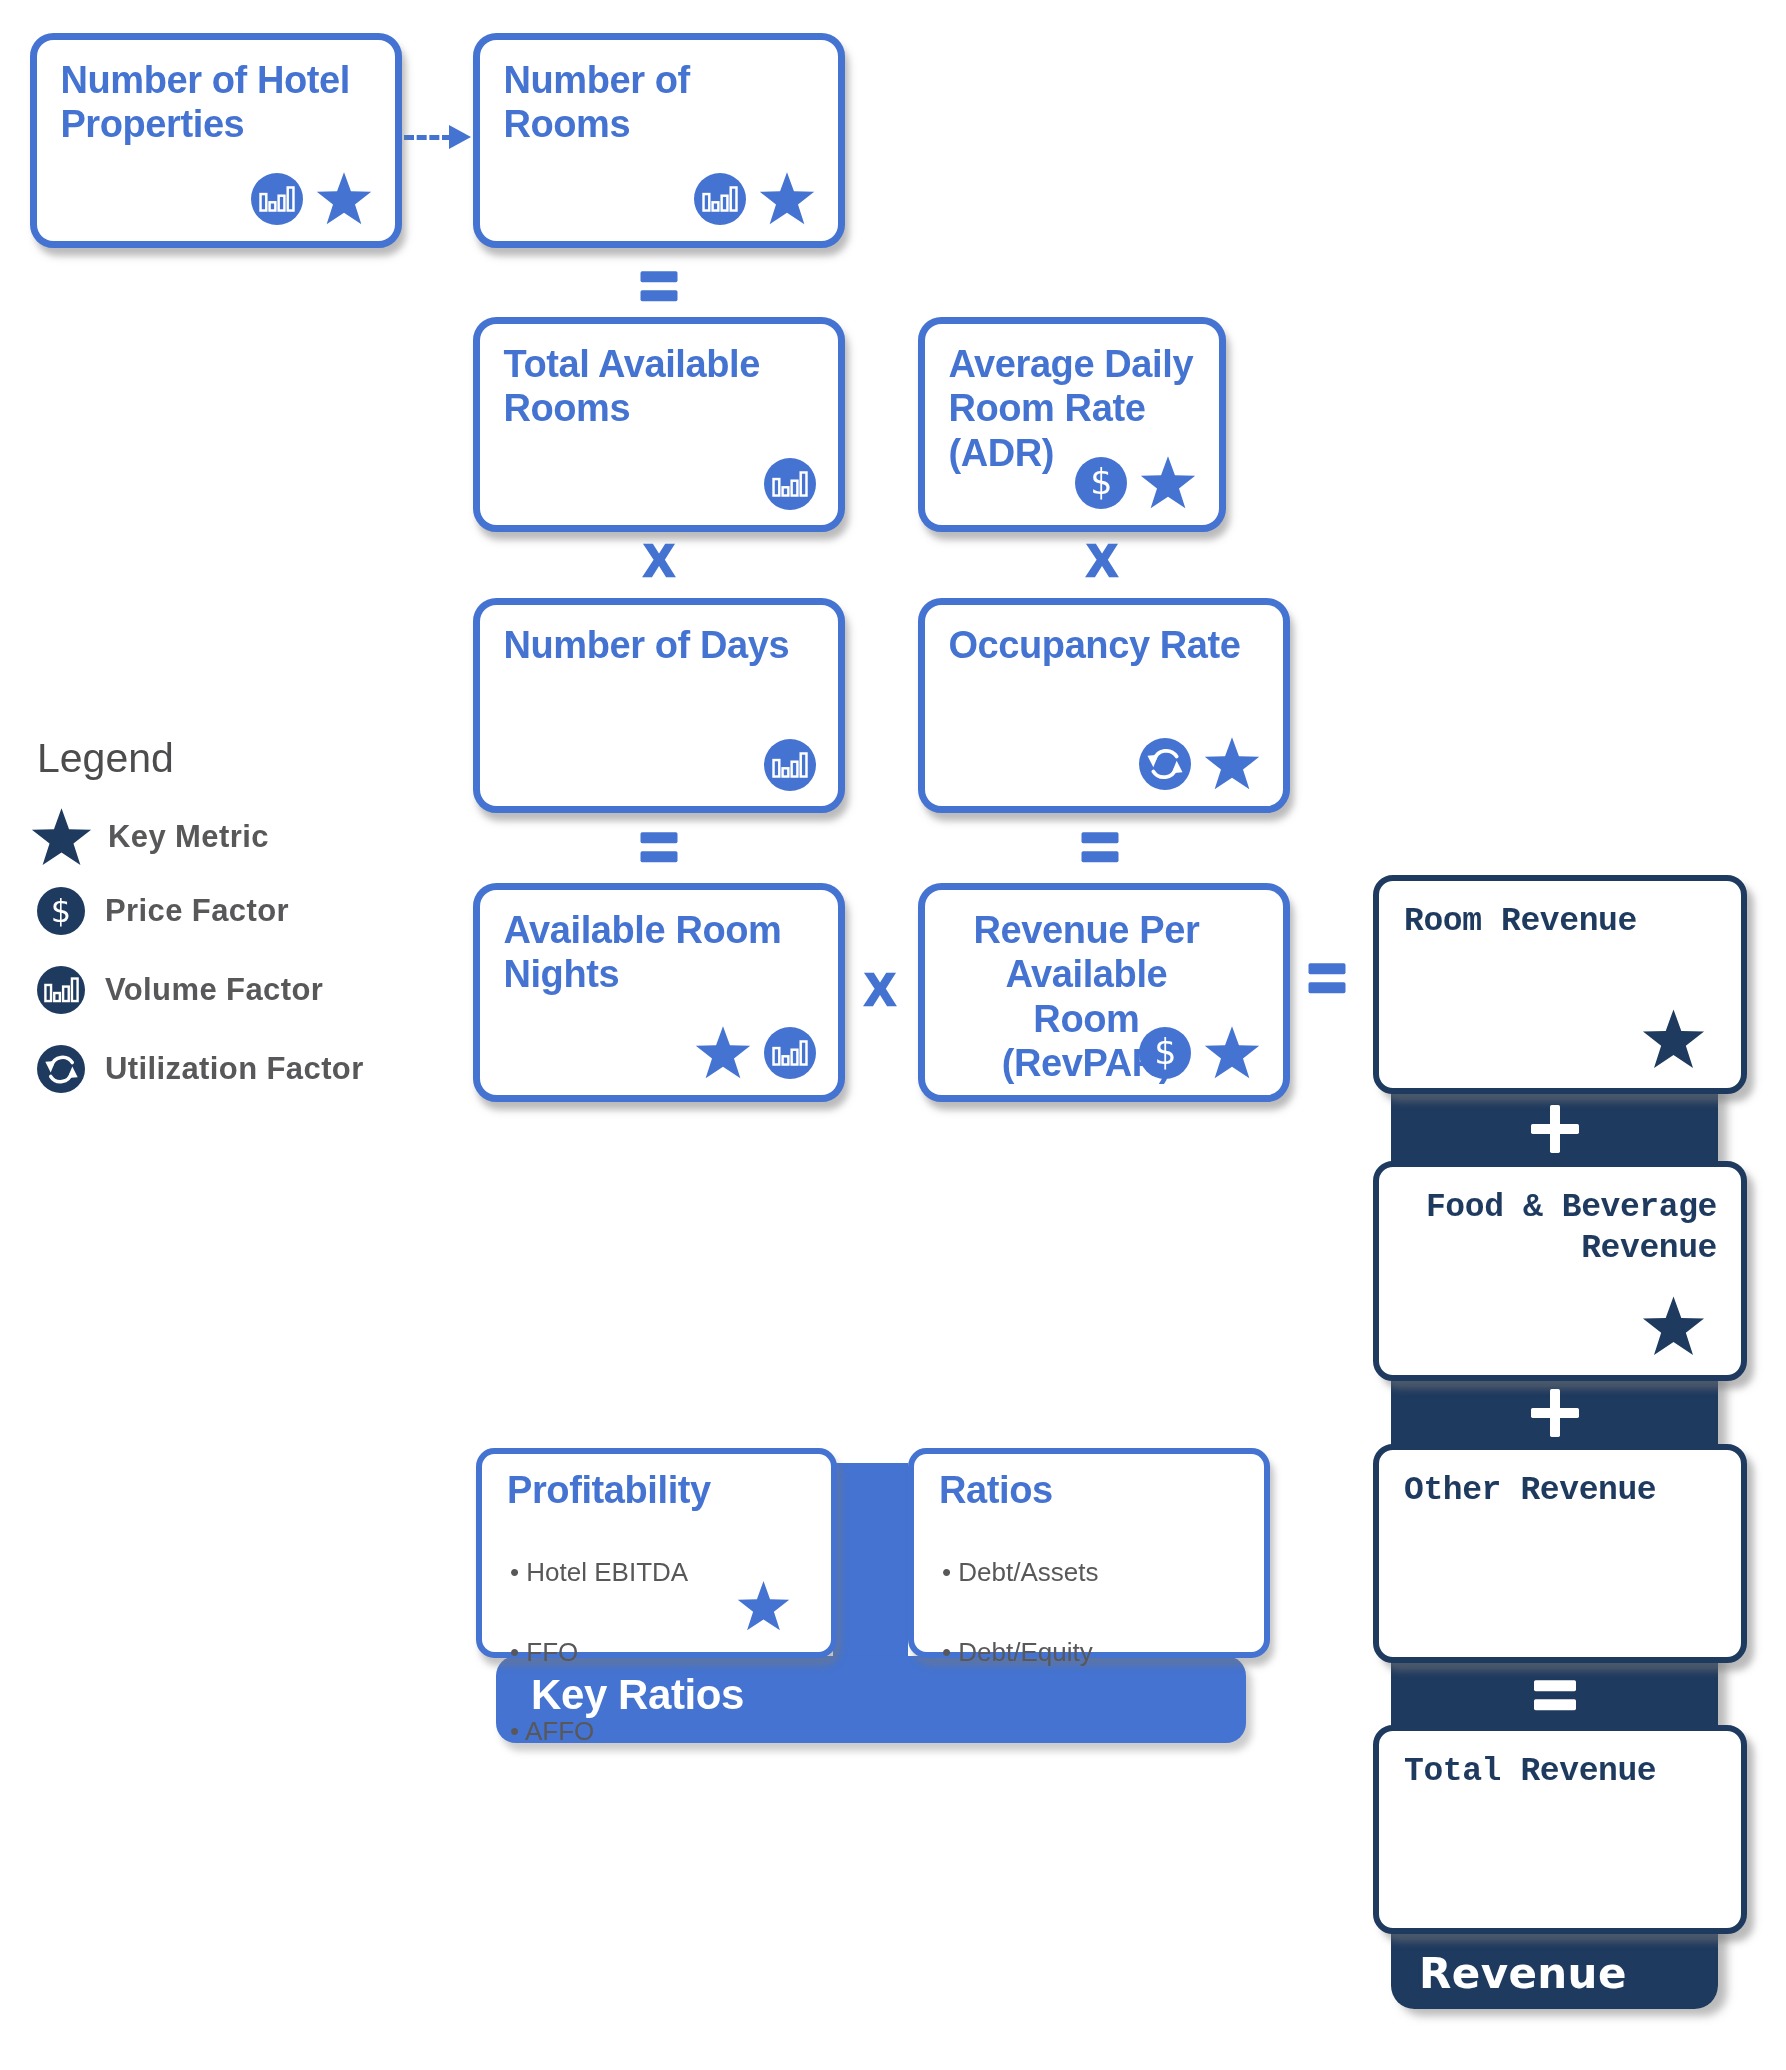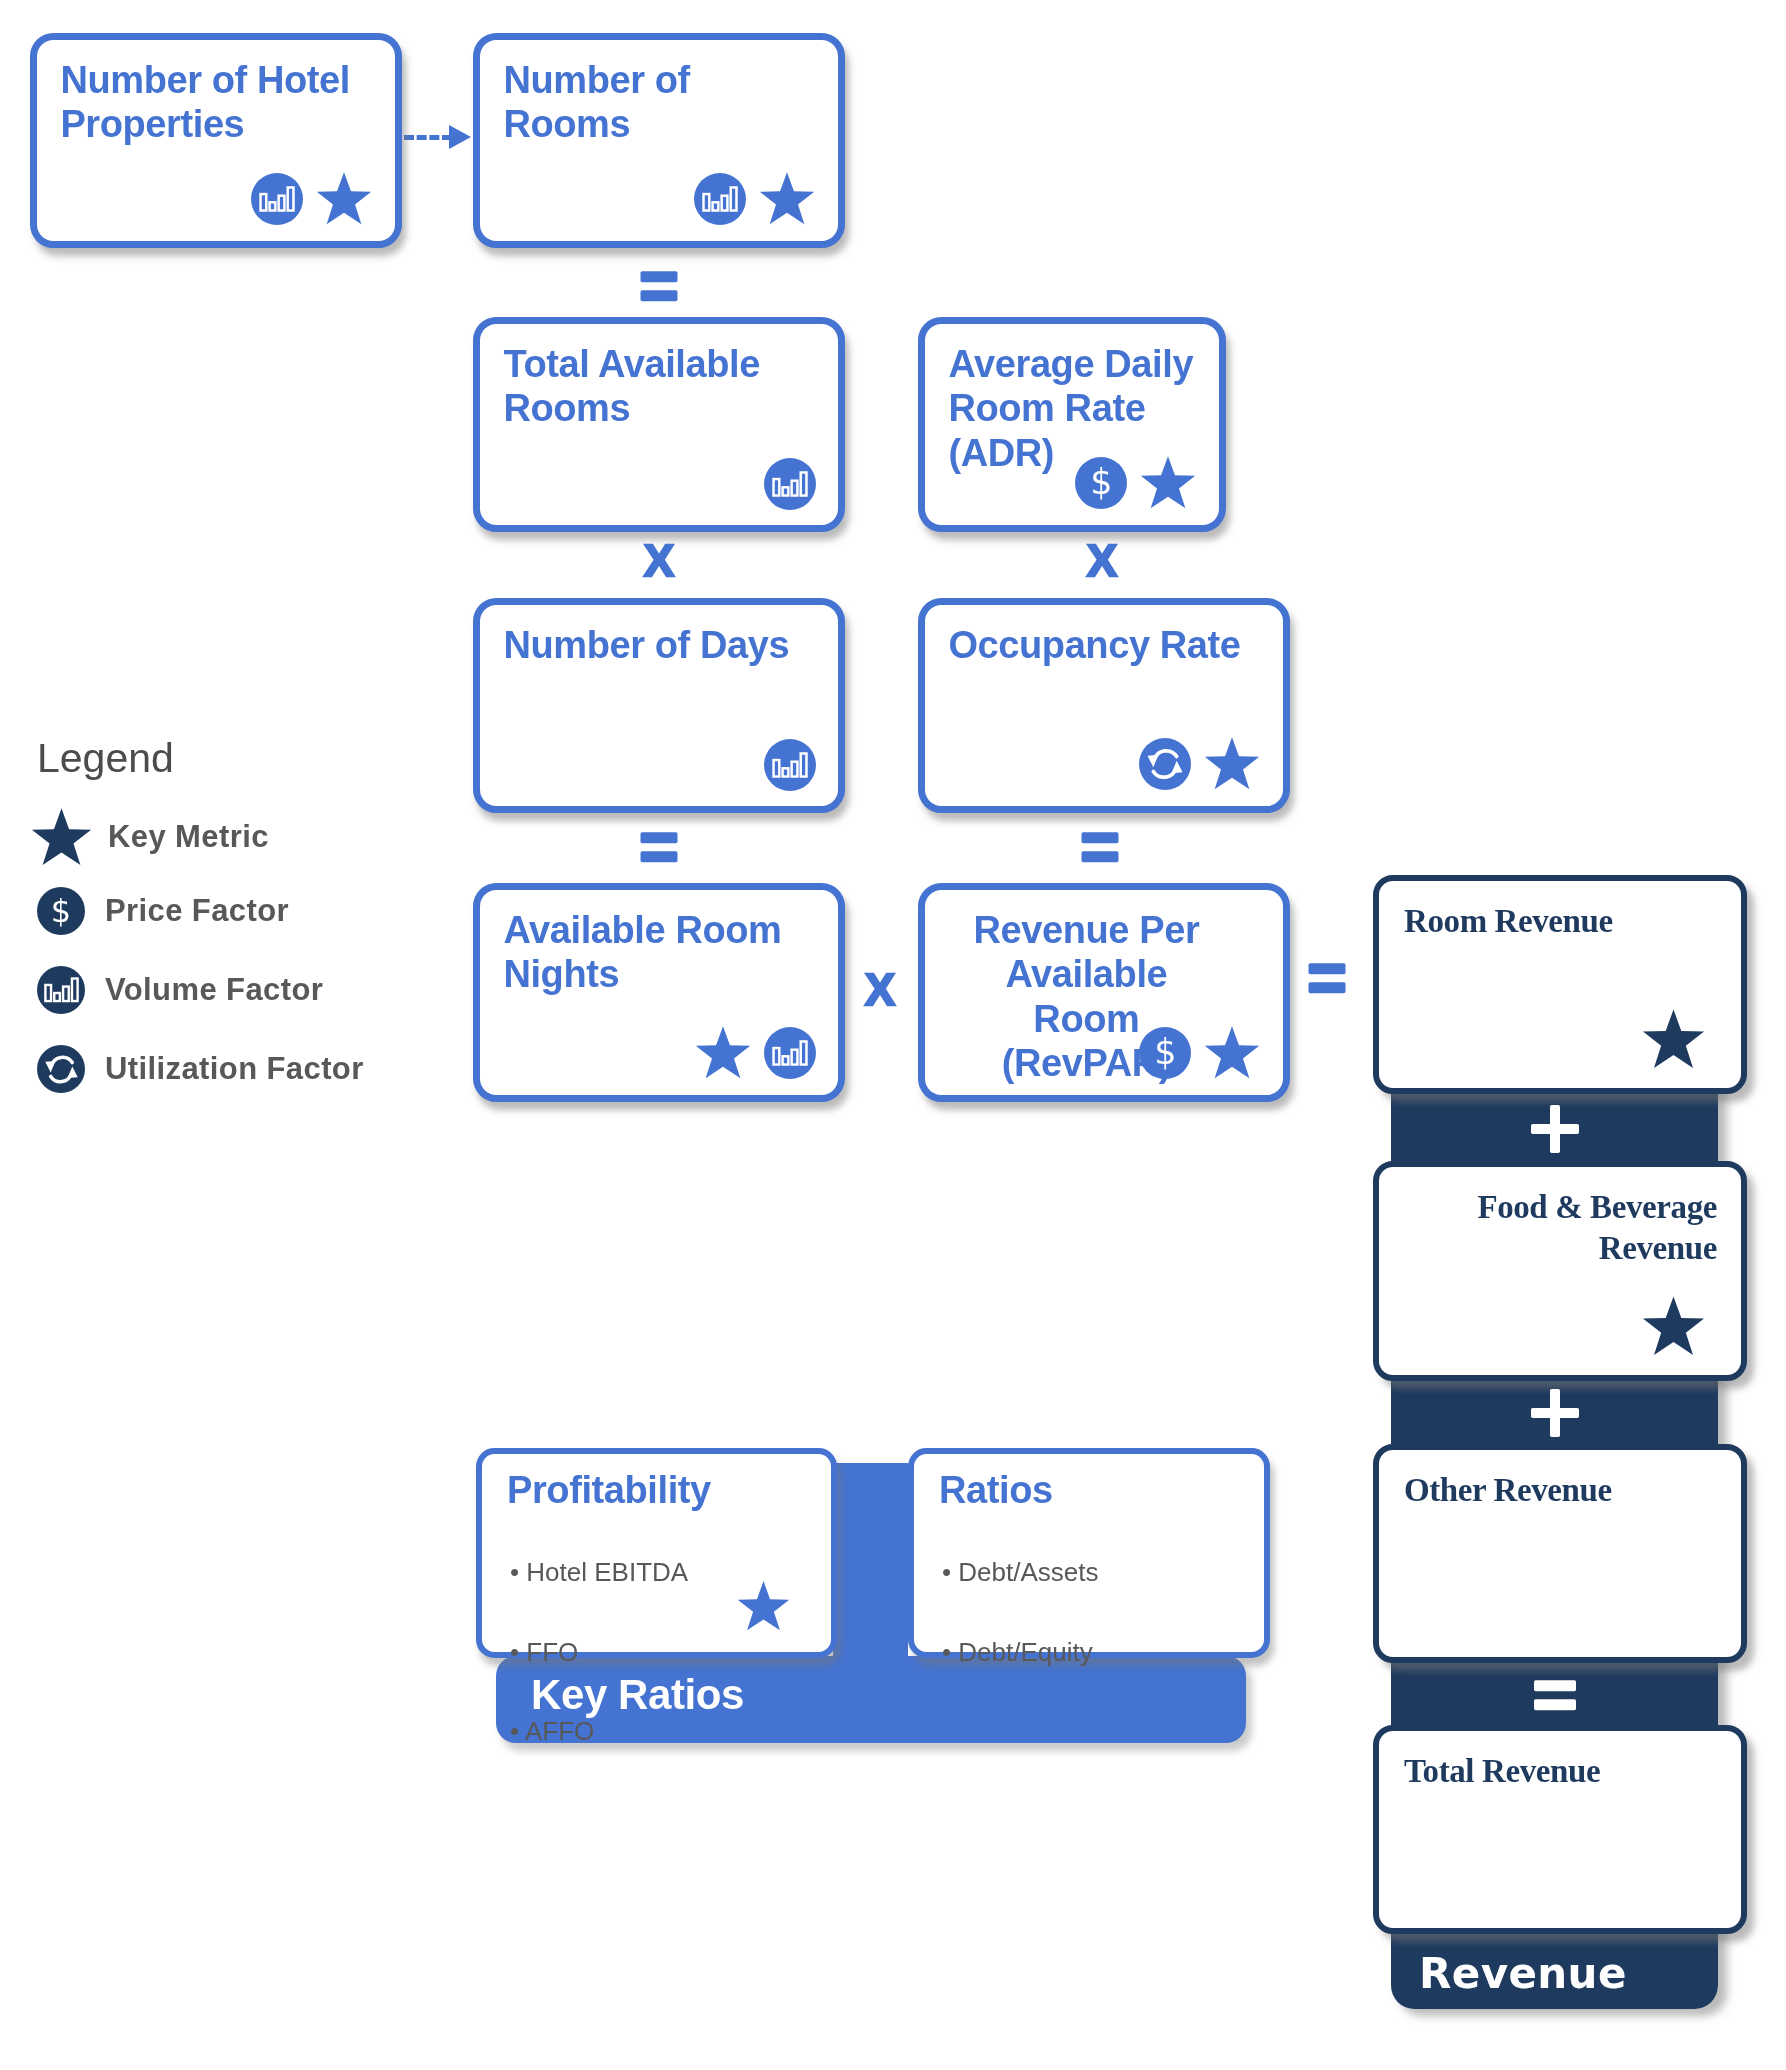--- a/index.html
+++ b/index.html
@@ -61,21 +61,21 @@
     position:absolute;left:1391px;top:985px;width:327px;height:1024px;
     background:linear-gradient(180deg,#2A4A77 0%, #1F3A5F 10%, #1F3A5F 100%);
     border-radius:11.7px 11.7px 23.4px 23.4px;
     box-shadow:8.3px 6.7px 8.3px rgba(120,120,120,.5);z-index:1;
   }
   .nbox{
     position:absolute;background:#fff;border:6.7px solid var(--navy);
     border-radius:20px;box-shadow:7.5px 8.3px 7.5px -0.8px rgba(120,120,120,.5);z-index:2;
   }
   .nbox .ntitle{
-    color:var(--navy);font-family:Liberation Serif, serif;font-weight:bold;
+    color:var(--navy);font-family:Liberation Mono, monospace;font-weight:bold;
     font-size:33px;line-height:1.25;margin:20px 8px 0 25px;letter-spacing:-0.4px;
   }
   .nbox .nstar{position:absolute;right:35px;bottom:18.4px;}
   .revenue-label{
     position:absolute;left:1419px;top:1949px;color:#fff;z-index:3;
     font-family:"DejaVu Sans",sans-serif;font-weight:bold;font-size:42px;letter-spacing:0.4px;
   }
 
   
   .kr-connector{position:absolute;left:833px;top:1463px;width:75px;height:250px;background:var(--blue);z-index:1;}

